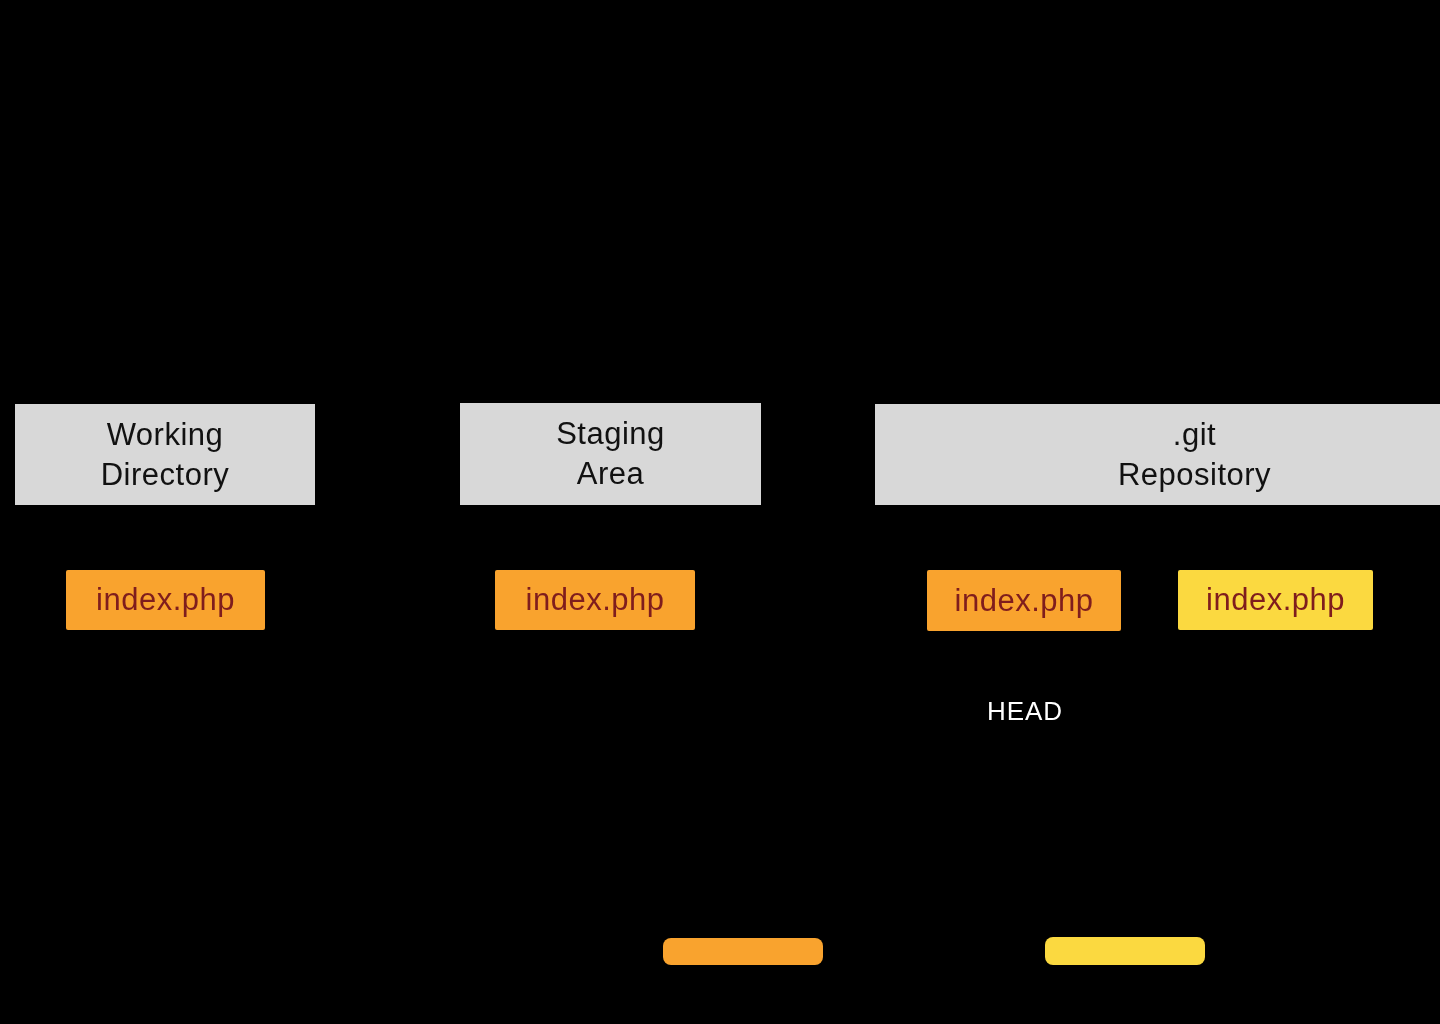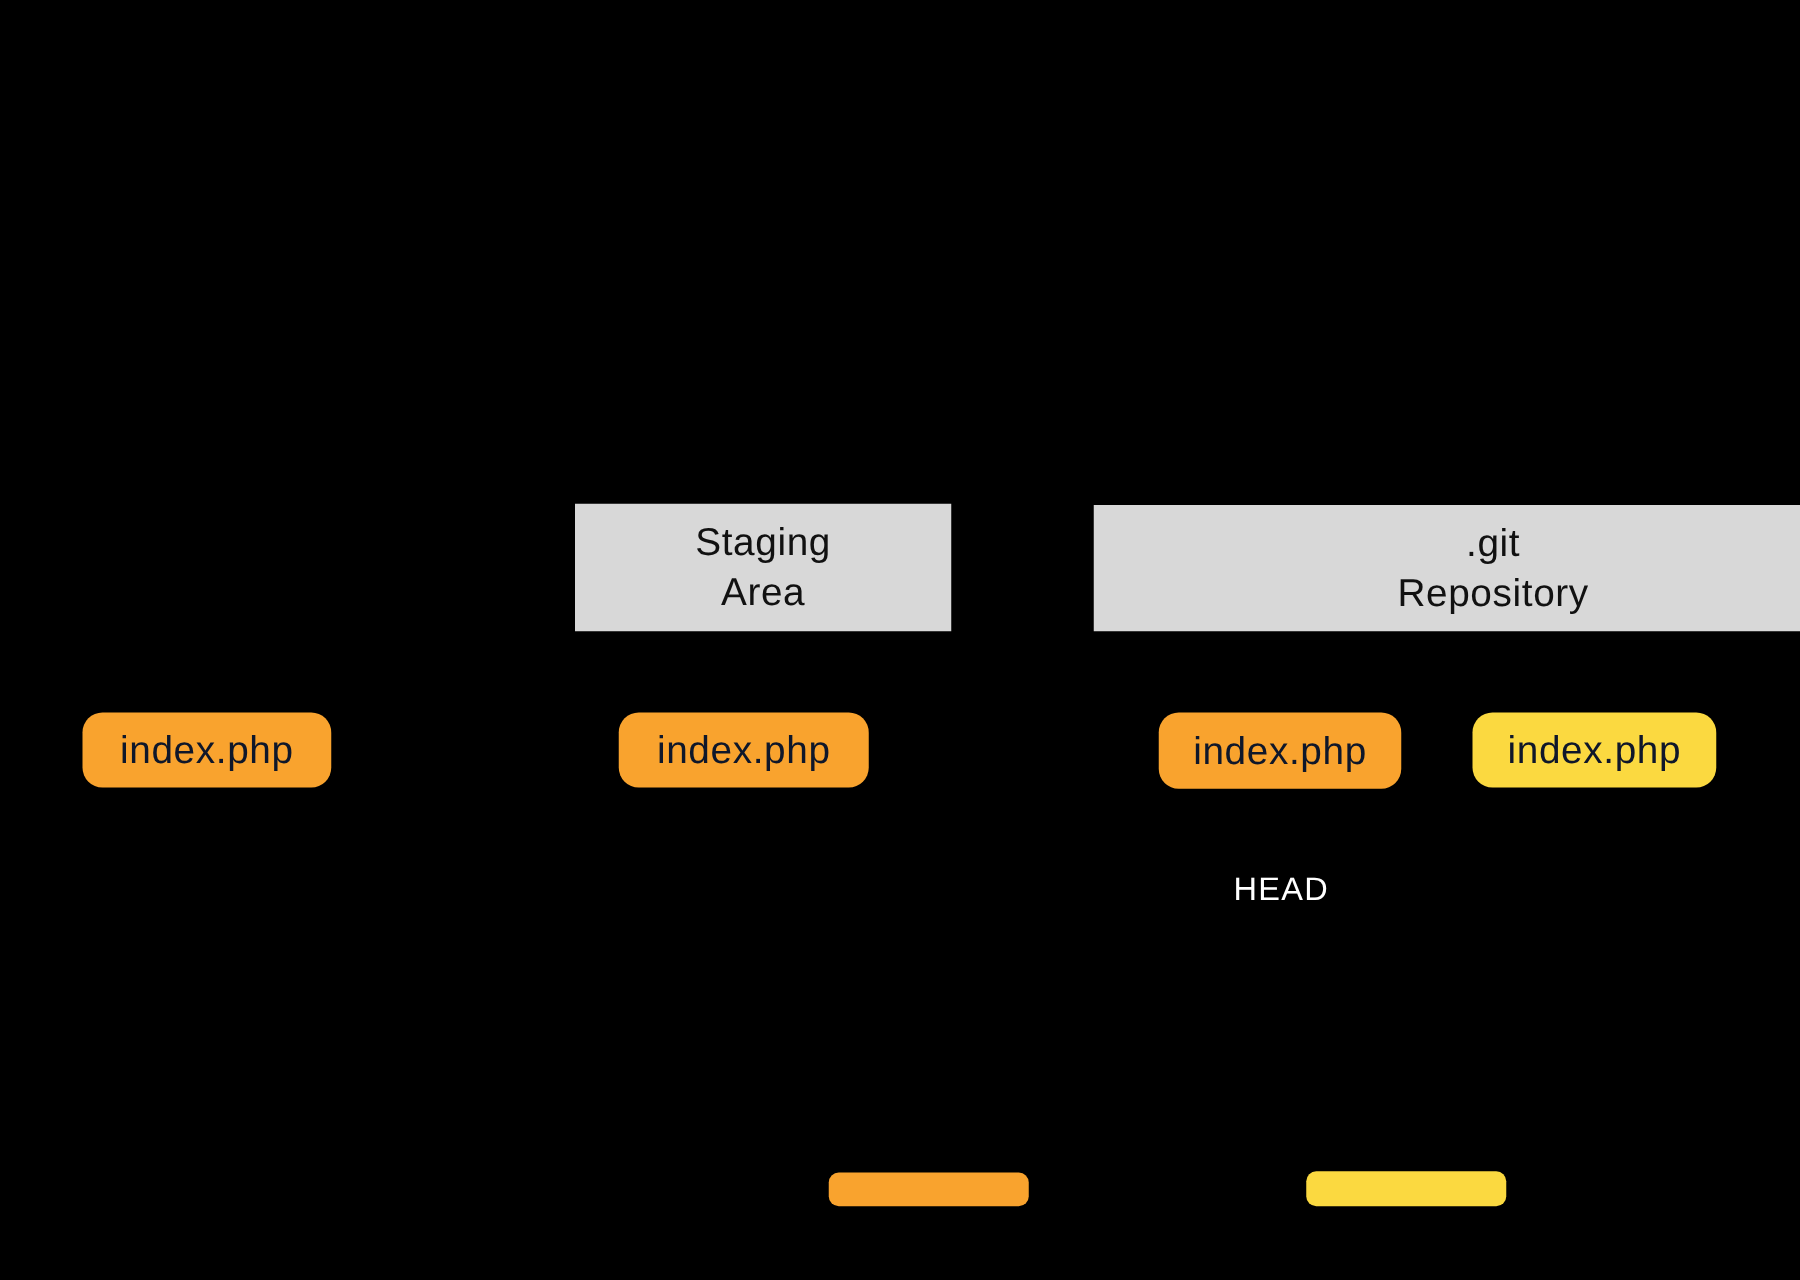--- a/index.html
+++ b/index.html
@@ -33,28 +33,28 @@
     white-space: pre-line;
     color: #111111;
   }
   .hb-working   { left: 15px;  top: 404px; width: 300px; height: 101px; }
   .hb-staging   { left: 444px; top: 403px; width: 301px; height: 102px; margin-left: 16px; }
   .hb-repo      { left: 875px; top: 404px; width: 551px; height: 101px; padding-left: 44px; }
 
   .file-pill {
     position: absolute;
     height: 60px;
-    border-radius: 16px;
+    border-radius: 2px;
     display: flex;
     align-items: center;
     justify-content: center;
     font-size: 31px;
     font-weight: 500;
     letter-spacing: 0.5px;
-    color: #0f172a;
+    color: #7f1d1d;
   }
   .pill-1 { left: 66px;   top: 570px; width: 199px; }
   .pill-2 { left: 495px;  top: 570px; width: 200px; }
   .pill-3 { left: 927px;  top: 570px; width: 194px; height: 61px; }
   .pill-4 { left: 1178px; top: 570px; width: 195px; }
 
   .head-label {
     position: absolute;
     left: 928px;
     top: 696px;
@@ -75,20 +75,22 @@
     border-radius: 8px;
   }
   .swatch-1 { left: 663px;  top: 938px; width: 160px; }
   .swatch-2 { left: 1045px; top: 937px; width: 160px; height: 28px; }
 </style>
 </head>
 <body>
 
 <div class="stage">
 
+  <div class="header-box hb-working">Working
+Directory</div>
 
   <div class="header-box hb-staging">Staging
 Area</div>
 
   <div class="header-box hb-repo">.git
 Repository</div>
 
   <div class="file-pill pill-1" style="background-color: rgb(249, 163, 46);">index.php</div>
 
   <div class="file-pill pill-2" style="background-color: rgb(249, 163, 46);">index.php</div>

